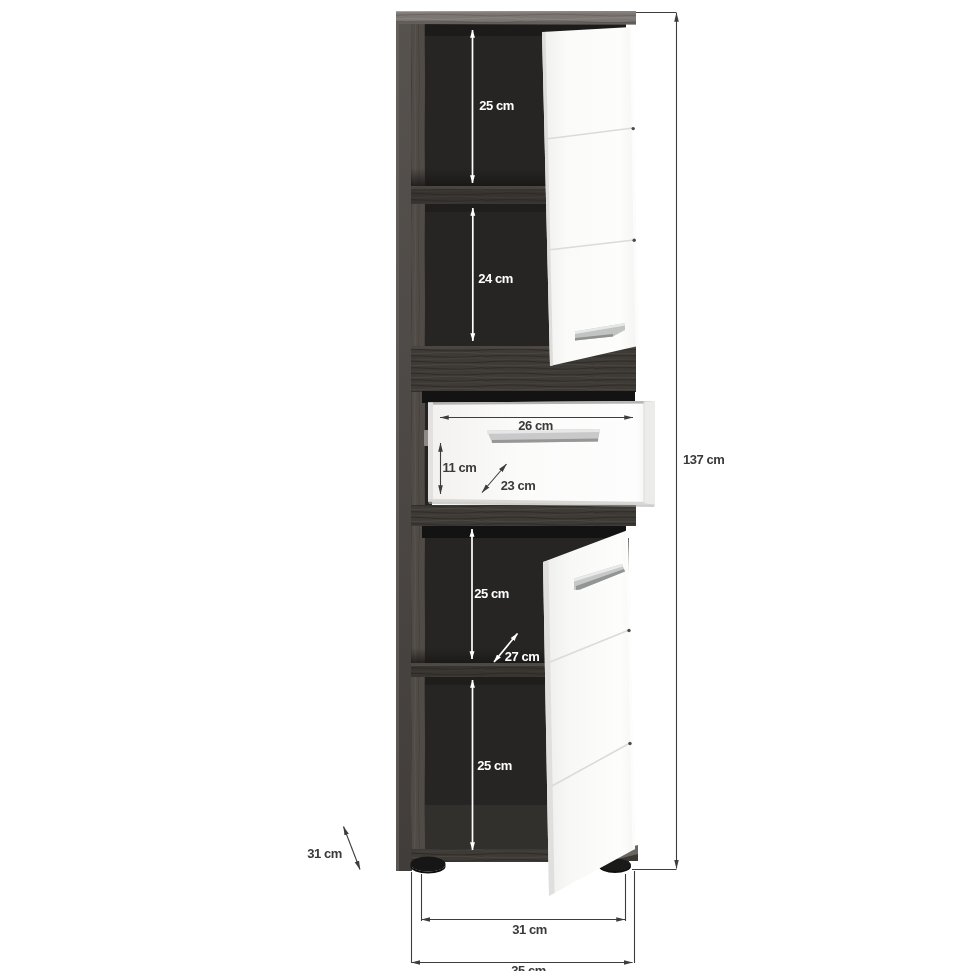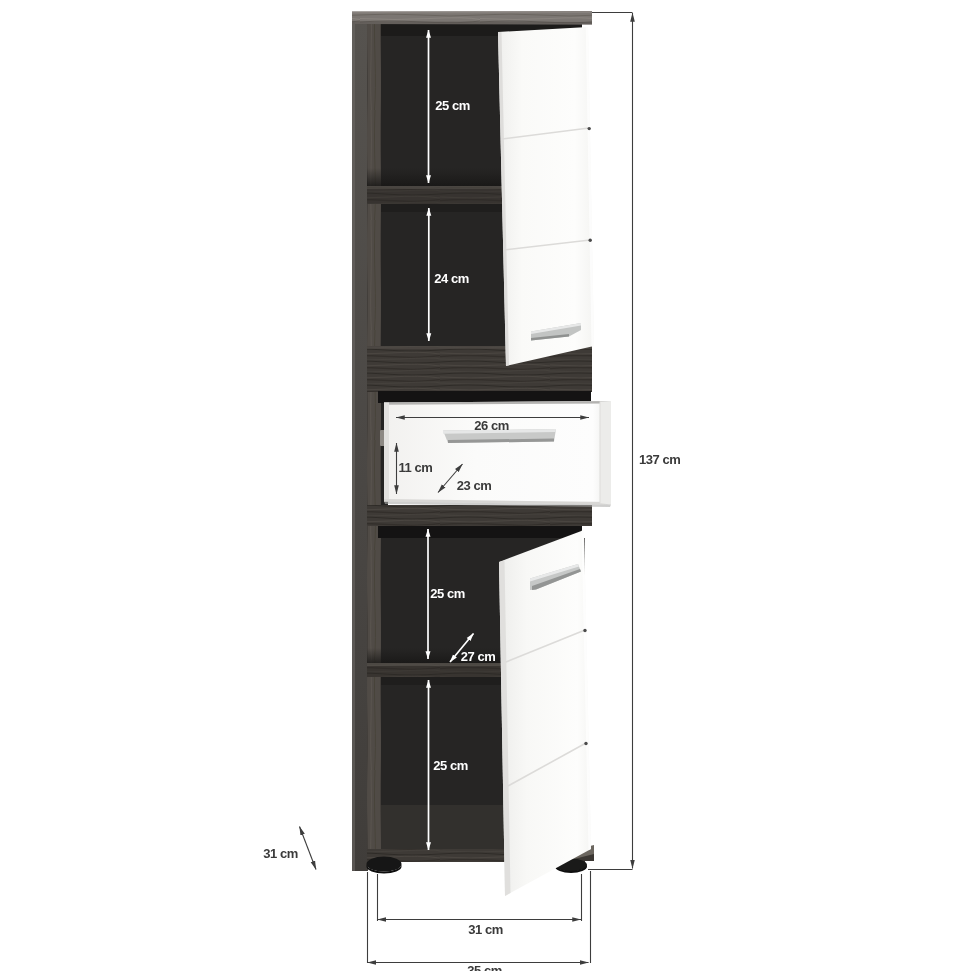--- a/index.html
+++ b/index.html
@@ -1,16 +1,16 @@
 <!DOCTYPE html>
 <html><head>
 <meta charset="utf-8">
 <style>
   html,body{margin:0;padding:0;background:#ffffff;}
-  .page{width:866px;height:971px;position:relative;overflow:hidden;background:#ef4444;}
+  .page{width:866px;height:971px;position:relative;overflow:hidden;background:#ef4444;margin-left:44px;}
   text{font-family:"Liberation Sans",sans-serif;font-weight:bold;letter-spacing:-0.45px;}
 </style>
 </head>
 <body>
 <div class="page">
 <svg width="970" height="971" viewBox="0 0 970 971" xmlns="http://www.w3.org/2000/svg">
 <defs>
   <pattern id="wgTop" width="120" height="13" patternUnits="userSpaceOnUse">
     <rect width="120" height="13" fill="#7b7672"></rect>
     <path d="M0,2 q30,-2 60,0 t60,0" stroke="#6a655f" stroke-width="1" fill="none"></path>

